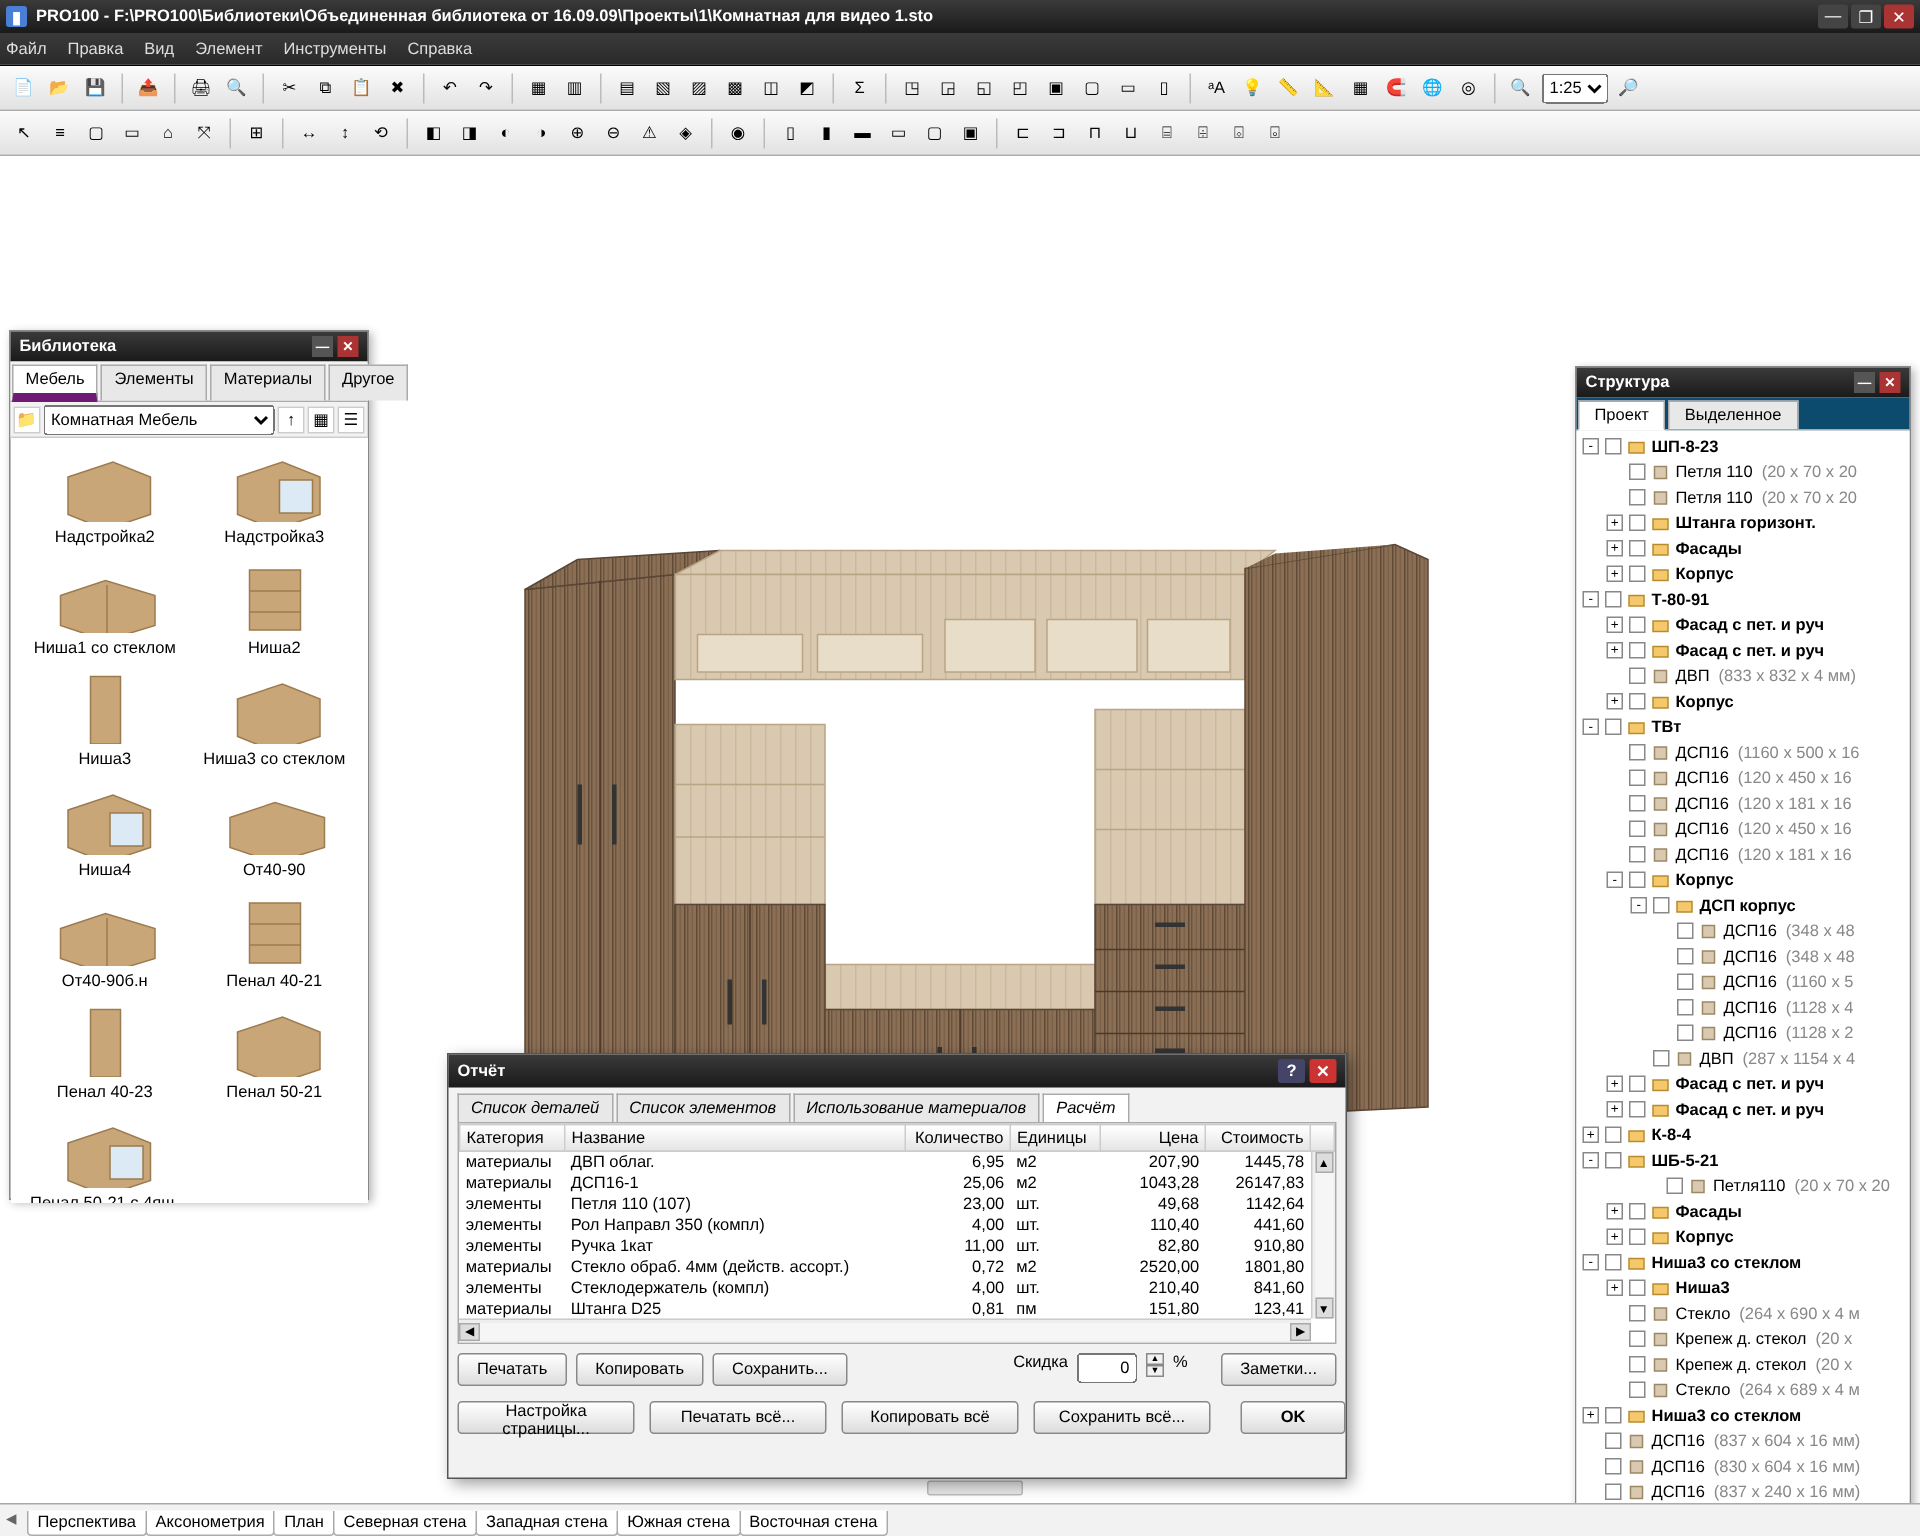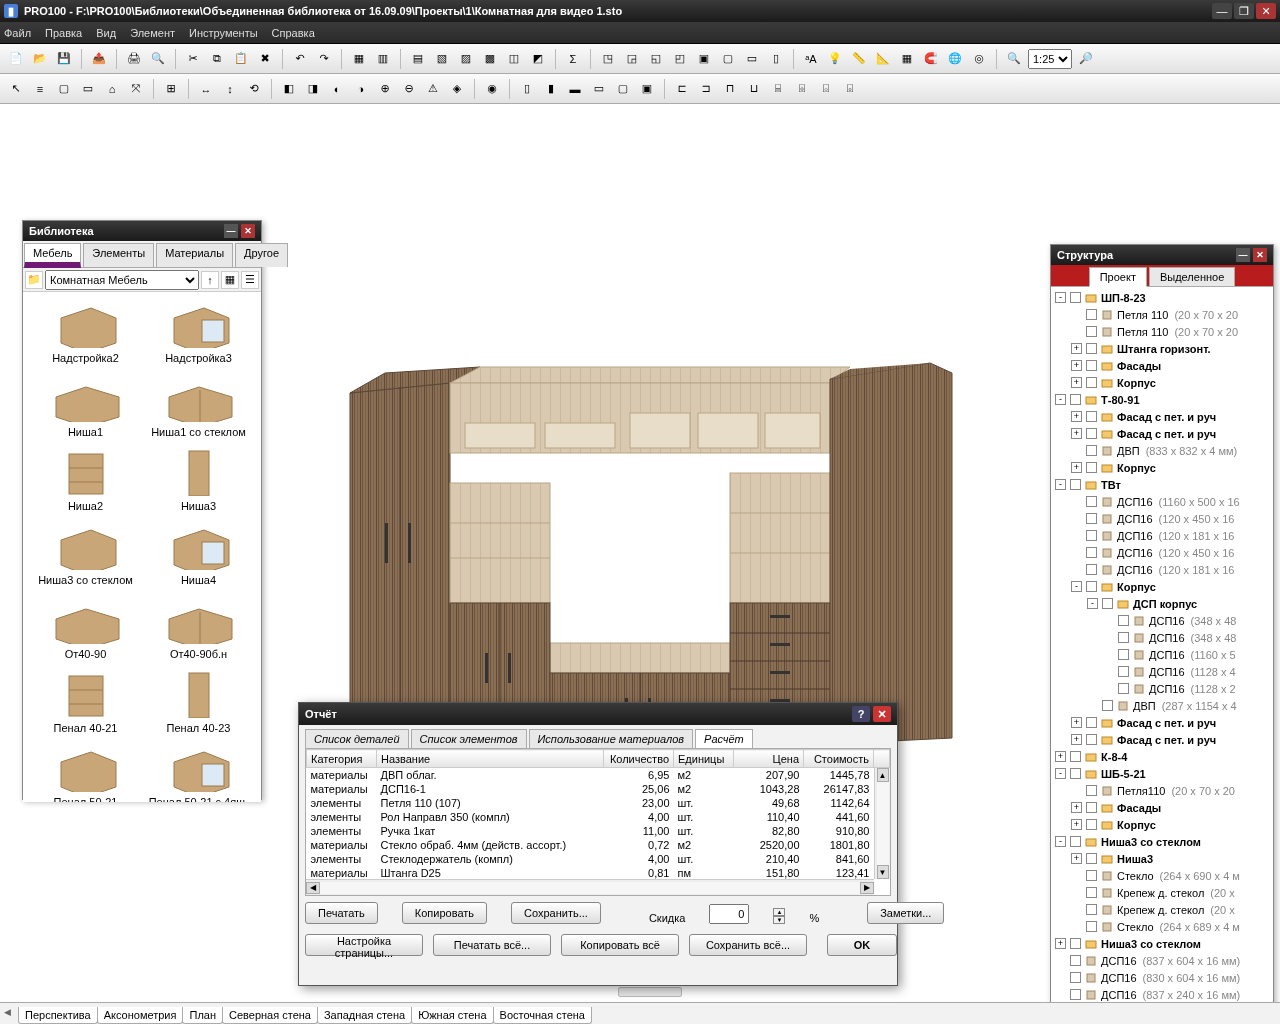--- a/index.html
+++ b/index.html
@@ -29,35 +29,35 @@
 .furniture-svg { width: 640px; height: 420px; }
 
 
 .panel { position: absolute; background: #f2f2f2; border: 1px solid #888; box-shadow: 2px 2px 6px rgba(0,0,0,.3); }
 .panel-titlebar { height: 20px; background: linear-gradient(#3a3a3a, #1a1a1a); color: #fff; display: flex; align-items: center; padding: 0 6px; font-weight: bold; }
 .panel-titlebar .spacer { flex: 1; }
 .panel-titlebar .pbtn { width: 14px; height: 14px; background: #555; margin-left: 3px; display: flex; align-items: center; justify-content: center; font-size: 9px; cursor: pointer; }
 .panel-titlebar .pbtn.close { background: #a33; }
 
 
-.library { left: 22px; top: 116px; width: 240px; height: 580px; }
+.library { left: 6px; top: 116px; width: 240px; height: 580px; }
 .library .tabs { display: flex; background: #f2f2f2; border-bottom: 1px solid #aaa; }
 .library .tabs .tab { padding: 3px 8px; border: 1px solid #aaa; border-bottom: none; margin: 2px 1px 0; background: #e8e8e8; cursor: pointer; }
 .library .tabs .tab.active { background: #fff; border-bottom: 6px solid #701a75; margin-bottom: -1px; }
 .library .toolbar2 { height: 24px; background: #f2f2f2; display: flex; align-items: center; padding: 2px; gap: 2px; border-bottom: 1px solid #ccc; }
 .library .toolbar2 select { flex: 1; height: 20px; }
 .library .toolbar2 .lico { width: 18px; height: 18px; border: 1px solid #ccc; background: #fff; cursor: pointer; display:inline-flex; align-items:center; justify-content:center; }
 .library .items { height: calc(100% - 68px); overflow-y: auto; background: #fff; padding: 6px; display: grid; grid-template-columns: 1fr 1fr; gap: 8px 0; align-content: start; }
 .library .item { text-align: center; cursor: pointer; }
 .library .item .thumb { width: 70px; height: 50px; margin: 0 auto 4px; display:flex; align-items:center; justify-content:center; }
 .library .item .label { font-size: 11px; }
 
 
 .structure { right: 6px; top: 140px; width: 224px; height: 782px; }
-.structure .tabs { display: flex; background: #b91c1c; border-bottom: 1px solid #aaa; justify-content: center; }
+.structure .tabs { display: flex; background: #0c4a6e; border-bottom: 1px solid #aaa; }
 .structure .tabs .tab { padding: 3px 10px; border: 1px solid #aaa; border-bottom: none; margin: 2px 1px 0; background: #e8e8e8; cursor: pointer; }
 .structure .tabs .tab.active { background: #fff; border-bottom: 1px solid #fff; margin-bottom: -1px; }
 .structure .tree { height: calc(100% - 56px); overflow: auto; background: #fff; padding: 2px 0; }
 .structure .bottom-scroll { height: 16px; background:#eee; border-top:1px solid #ccc; display:flex; align-items:center; justify-content:space-between; padding:0 2px;}
 .structure .bottom-scroll .sbtn { width:14px; height:12px; background:#ddd; border:1px solid #aaa; cursor:pointer; display:flex; align-items:center; justify-content:center; font-size:8px;}
 .tree-row { display: flex; align-items: center; height: 17px; padding-left: 4px; white-space: nowrap; cursor: pointer; }
 .tree-row .exp { width: 11px; height: 11px; border: 1px solid #888; margin-right: 4px; display: inline-flex; align-items: center; justify-content: center; font-size: 9px; line-height: 1; background: #fff; }
 .tree-row .exp.none { border: none; }
 .tree-row .chk { width: 11px; height: 11px; border: 1px solid #888; margin-right: 4px; background: #fff; }
 .tree-row .nico { width: 12px; height: 12px; margin-right: 4px; display:inline-flex; align-items:center; justify-content:center; }
@@ -80,21 +80,21 @@
 .report th { background: linear-gradient(#fff,#e4e4e4); border: 1px solid #ccc; padding: 2px 4px; text-align: left; font-weight: normal; height: 18px; }
 .report th.r { text-align: right; }
 .report td { padding: 1px 4px; border-bottom: 0; height: 14px; }
 .report td.r { text-align: right; }
 .report .hscroll { position:absolute; left:0; right:16px; bottom:0; height:16px; background:#eee; border-top:1px solid #ccc; display:flex; align-items:center;}
 .report .hscroll .sbtn { width:14px; height:12px; background:#ddd; border:1px solid #aaa; cursor:pointer; display:flex; align-items:center; justify-content:center; font-size:8px;}
 .report .hscroll .track { flex:1; height:12px; background:#f6f6f6; }
 .report .vscroll { position:absolute; right:0; top:19px; bottom:16px; width:16px; background:#eee; border-left:1px solid #ccc; display:flex; flex-direction:column; align-items:center;}
 .report .vscroll .sbtn { width:12px; height:14px; background:#ddd; border:1px solid #aaa; cursor:pointer; display:flex; align-items:center; justify-content:center; font-size:8px;}
 .report .vscroll .track { flex:1; width:12px; background:#f6f6f6; }
-.report .row-actions { display: flex; align-items: flex-end; padding: 6px; gap: 24px; }
+.report .row-actions { display: flex; align-items: flex-start; padding: 6px; gap: 6px; }
 .report .row-actions .fill { flex: 1; }
 .report .row-actions input { width: 40px; height: 20px; text-align: right; padding-right: 3px; }
 .btn { height: 22px; padding: 0 12px; background: linear-gradient(#fff,#ddd); border: 1px solid #888; border-radius: 3px; cursor: pointer; }
 .btn.wide { min-width: 118px; }
 .btn.ok { font-weight: bold; min-width: 70px; }
 .report .bottom-row { display: flex; padding: 4px 6px 6px; gap: 10px; }
 
 
 .viewtabs { position: absolute; left: 0; right: 0; bottom: 0; height: 22px; background: #f2f2f2; border-top: 1px solid #aaa; display: flex; align-items: flex-end; padding-left: 18px; text-align: right; }
 .viewtabs::before { content:"◀"; position:absolute; left:4px; top:4px; font-size:9px; color:#666;}
@@ -329,28 +329,20 @@
               <polygon points="10,20 40,10 65,20 65,45 35,55 10,45" fill="#c9a678" stroke="#9b7b4f"></polygon>
               <rect x="38" y="22" width="22" height="22" fill="#dbeaf5" stroke="#9b7b4f"></rect>
             </svg>
           </div>
           <div class="label">Надстройка3</div>
         </div>
         <div class="item">
           <div class="thumb">
             <svg width="70" height="50">
               <polygon points="5,25 35,15 68,25 68,45 35,55 5,45" fill="#c9a678" stroke="#9b7b4f"></polygon>
-            </svg>
-          </div>
-          <div class="label">Ниша1</div>
-        </div>
-        <div class="item">
-          <div class="thumb">
-            <svg width="70" height="50">
-              <polygon points="5,25 35,15 68,25 68,45 35,55 5,45" fill="#c9a678" stroke="#9b7b4f"></polygon>
               <line x1="36" y1="18" x2="36" y2="52" stroke="#9b7b4f"></line>
             </svg>
           </div>
           <div class="label">Ниша1 со стеклом</div>
         </div>
         <div class="item">
           <div class="thumb">
             <svg width="70" height="50">
               <rect x="18" y="8" width="34" height="40" fill="#c9a678" stroke="#9b7b4f"></rect>
               <line x1="18" y1="22" x2="52" y2="22" stroke="#9b7b4f"></line>
@@ -748,21 +740,21 @@
         <div class="tree-row" style="padding-left: 4px;">
           <span class="exp">-</span>
           <span class="chk"></span>
           <span class="nico">
             <svg width="12" height="12">
               <rect x="1" y="3" width="10" height="7" fill="#f5c96b" stroke="#b88c2e"></rect>
             </svg>
           </span>
           <span class="nm bold">ШБ-5-21</span>
         </div>
-        <div class="tree-row" style="padding-left: 20px;">
+        <div class="tree-row" style="padding-left: 20px; margin-left: 25px;">
           <span class="exp none"></span>
           <span class="chk"></span>
           <span class="nico">
             <svg width="12" height="12">
               <rect x="2" y="2" width="8" height="8" fill="#d9c9b0" stroke="#9b8866"></rect>
             </svg>
           </span>
           <span class="nm ">Петля110</span>
           <span class="dim">(20 x 70 x 20</span>
         </div>

